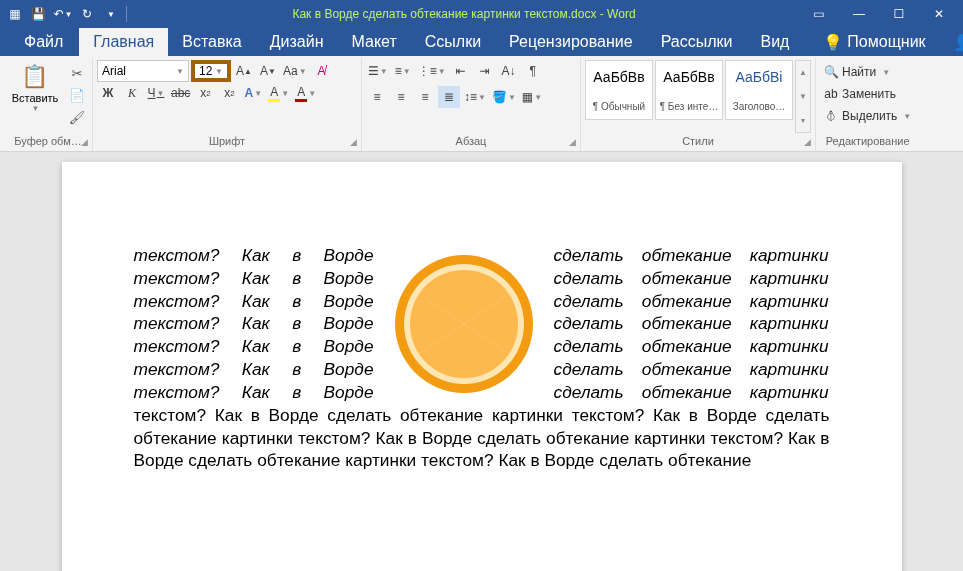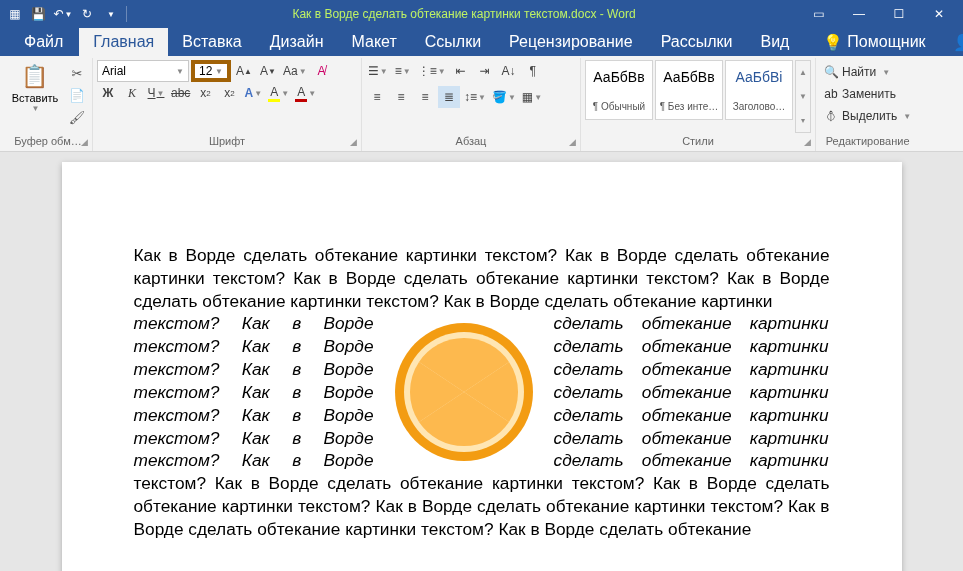--- a/index.html
+++ b/index.html
@@ -251,21 +251,20 @@
       </div>
     </div>
     <div class="label"><span>Редактирование</span></div>
   </div>
 
 </div>
 
 <div class="doc-area">
   <div class="page">
     <div class="doc-text">
-      <span>Как в Ворде сделать обтекание картинки текстом? Как в Ворде сделать обтекание картинки текстом? Как в Ворде сделать обтекание картинки текстом? Как в Ворде сделать обтекание картинки текстом? Как в Ворде сделать обтекание картинки </span>
       <div style="position:relative;">
         <div class="orange-img">
           <svg class="orange-svg" viewBox="0 0 100 100">
             <circle cx="50" cy="50" r="46" fill="#f39c12"></circle>
             <circle cx="50" cy="50" r="40" fill="#ffe6b3"></circle>
             <g fill="#fdb94e">
               <path d="M50 50 L50 14 A36 36 0 0 1 80 30 Z"></path>
               <path d="M50 50 L80 30 A36 36 0 0 1 86 50 Z"></path>
               <path d="M50 50 L86 50 A36 36 0 0 1 80 70 Z"></path>
               <path d="M50 50 L80 70 A36 36 0 0 1 50 86 Z"></path>

